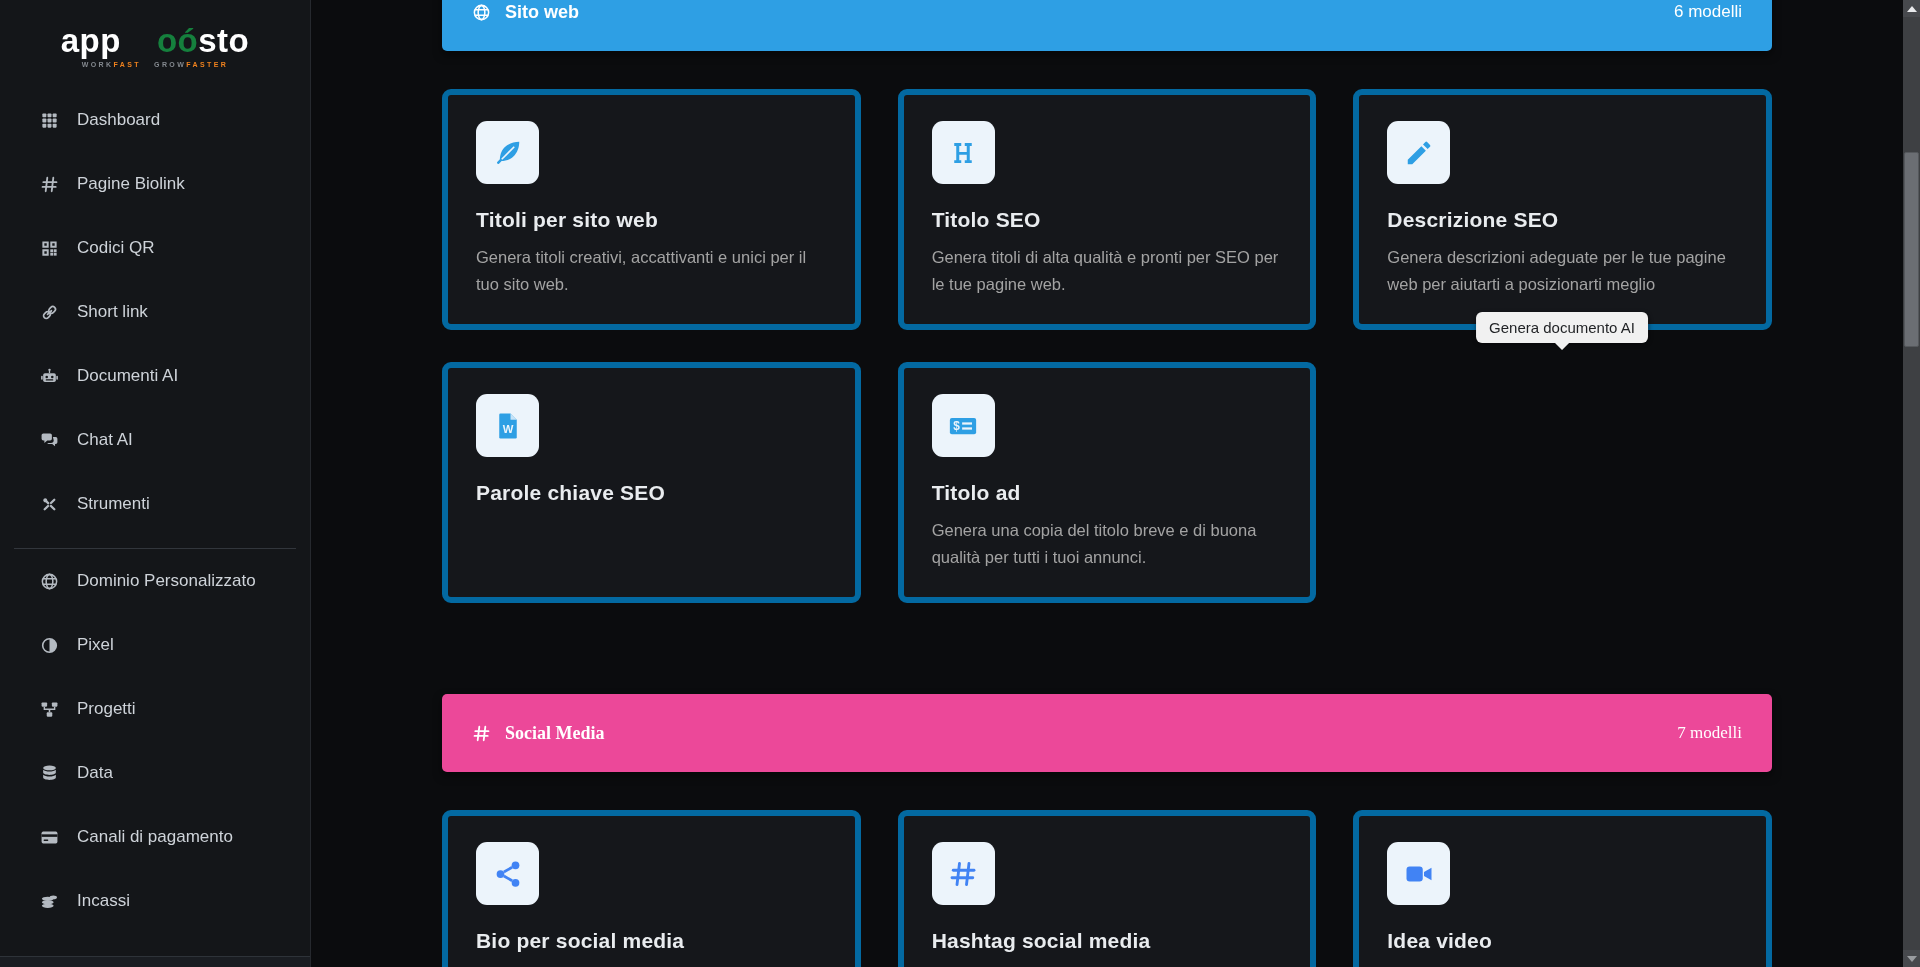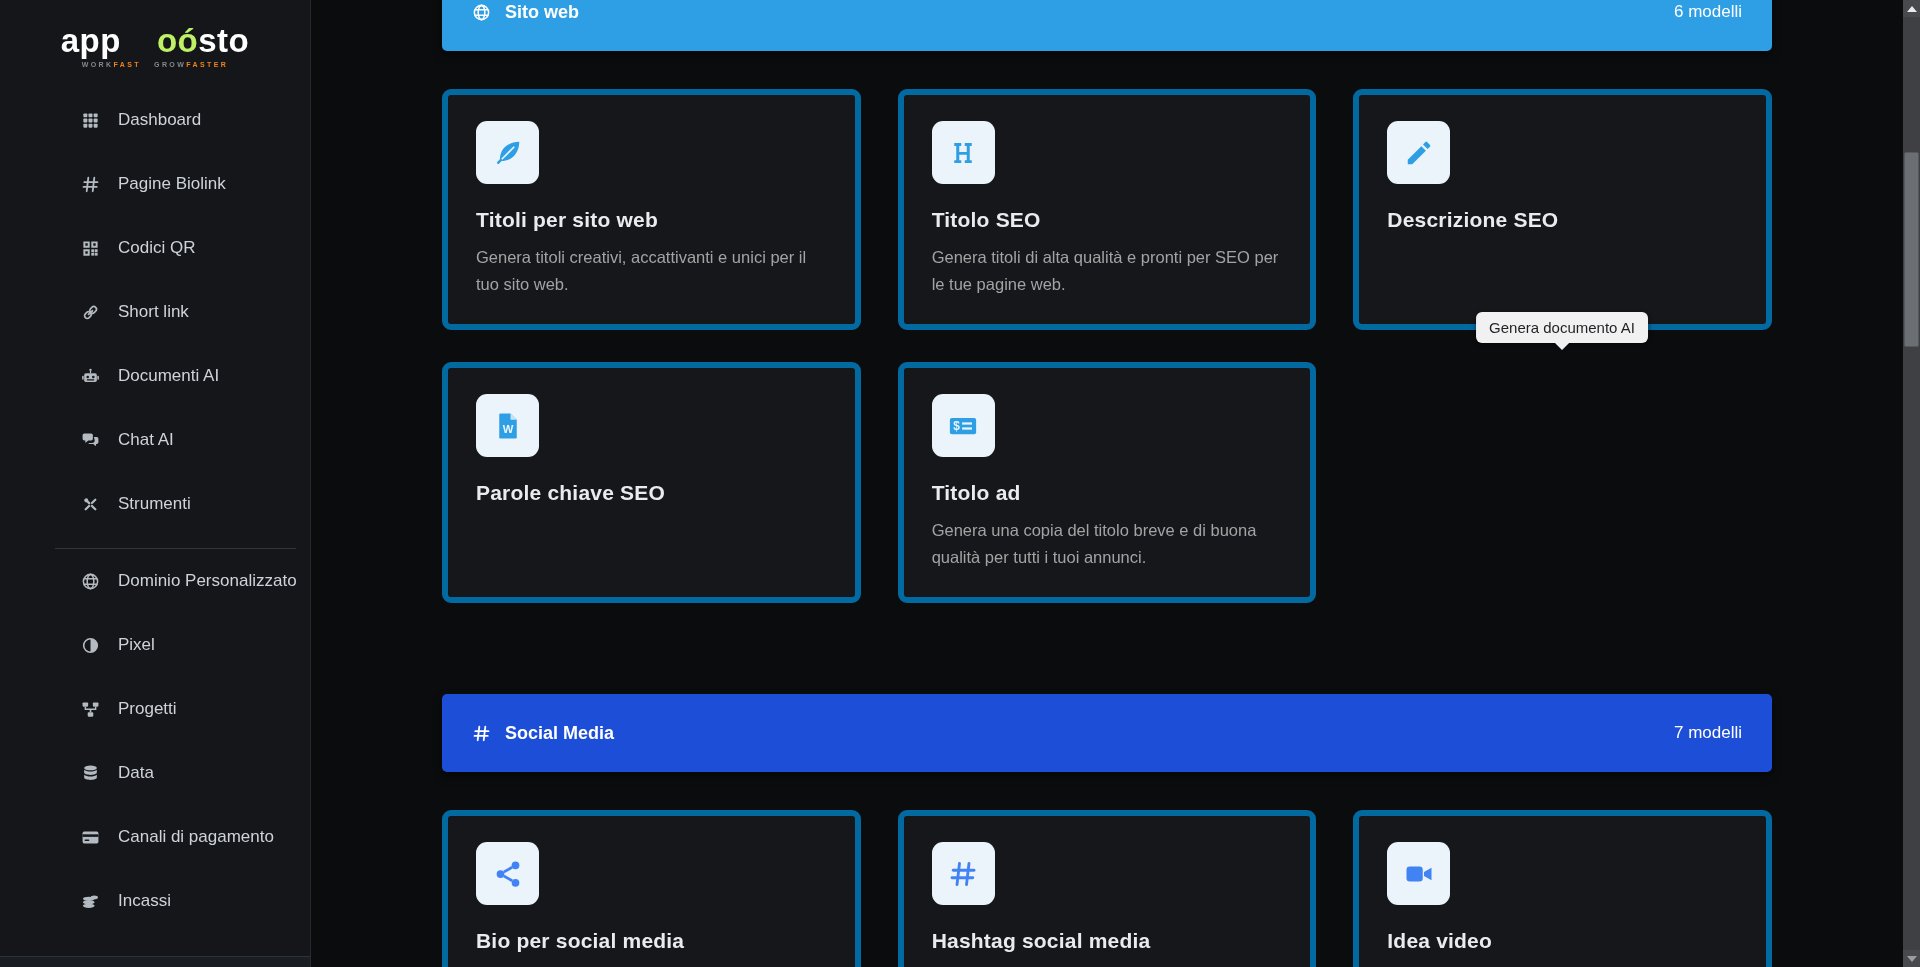--- a/index.html
+++ b/index.html
@@ -10,24 +10,24 @@
     -webkit-font-smoothing:antialiased;
   }
 
   
   .sidebar {
     position:fixed; left:0; top:0; width:311px; height:100%;
     background:#141619; border-right:1px solid #26292e;
   }
   .logo { text-align:center; padding-top:22px; }
   .logo-text { font-size:33px; font-weight:700; color:#ffffff; letter-spacing:.5px; line-height:38px; }
-  .logo-text .mid { color:#bef264;margin-left:36px; }
+  .logo-text .mid { color:#15803d;margin-left:36px; }
   .tagline { font-size:7px; letter-spacing:2.4px; color:#84898f; margin-top:1px; font-weight:700; }
   .tagline .orange { color:#f0821e; }
-  .nav { margin-top:32px;padding-left:41px; }
+  .nav { margin-top:32px; }
   .nav-item { display:flex; align-items:center; height:40px; margin-bottom:24px; padding-left:38px; cursor:pointer; }
   .nav-icon { width:22px; height:20px; color:#b4bac1; margin-right:17px; display:flex; align-items:center; justify-content:center; flex:0 0 22px; }
   .nav-icon svg { width:19px; height:19px; display:block; }
   .nav-label { font-size:17px; color:#ced3d9; white-space:nowrap; }
   .nav-divider { height:1px; background:#32363c; margin:0 14px 12px 14px; }
   .sidebar-footer { position:absolute; bottom:0; left:0; right:0; height:11px; background:#1a1d22; border-top:1px solid #2e3339; }
 
   
   .main { margin-left:311px; margin-right:17px; height:100%; position:relative; }
   .content { width:1330px; margin:0 auto; position:relative; }
@@ -284,20 +284,21 @@
           </div>
           <div class="card">
             <div class="icon-box">
               <span style="color:#2e9fe4;display:flex">
                 <svg viewBox="0 0 24 24" fill="currentColor">
                   <path d="M3 17.4V21h3.6L17.5 10.1l-3.6-3.6zM20.8 6.9a1 1 0 000-1.4l-2.3-2.3a1 1 0 00-1.4 0l-1.9 1.9 3.7 3.7z"></path>
                 </svg>
               </span>
             </div>
             <div class="card-title">Descrizione SEO</div>
+            <div class="card-desc">Genera descrizioni adeguate per le tue pagine web per aiutarti a posizionarti meglio</div>
           </div>
           <div class="card">
             <div class="icon-box">
               <span style="color:#2e9fe4;display:flex">
                 <svg viewBox="0 0 24 24">
                   <path fill="currentColor" d="M6 2h8l5 5v14a1 1 0 01-1 1H6a1 1 0 01-1-1V3a1 1 0 011-1z"></path>
                   <path fill="#ecf4fb" opacity="0.8" d="M14 2l5 5h-5z"></path>
                   <text x="12" y="17.6" text-anchor="middle" font-size="9" font-weight="bold" fill="#ecf4fb" font-family="Liberation Sans, sans-serif">W</text>
                 </svg>
               </span>
@@ -316,21 +317,21 @@
                   </g>
                 </svg>
               </span>
             </div>
             <div class="card-title">Titolo ad</div>
             <div class="card-desc">Genera una copia del titolo breve e di buona qualità per tutti i tuoi annunci.</div>
           </div>
         </div>
       </section>
       <section class="section section2">
-        <div class="banner" style="background: #1d4ed8;">
+        <div class="banner" style="background: #ec4899; font-family: Liberation Serif, serif;">
           <span class="banner-icon">
             <svg viewBox="0 0 24 24" fill="none" stroke="currentColor" stroke-width="2.3" stroke-linecap="round">
               <line x1="9.2" y1="3.5" x2="7.2" y2="20.5"></line>
               <line x1="16.8" y1="3.5" x2="14.8" y2="20.5"></line>
               <line x1="4.2" y1="9" x2="20.8" y2="9"></line>
               <line x1="3.2" y1="15" x2="19.8" y2="15"></line>
             </svg>
           </span>
           <span class="banner-title">Social Media</span>
           <span class="banner-badge">7 modelli</span>

